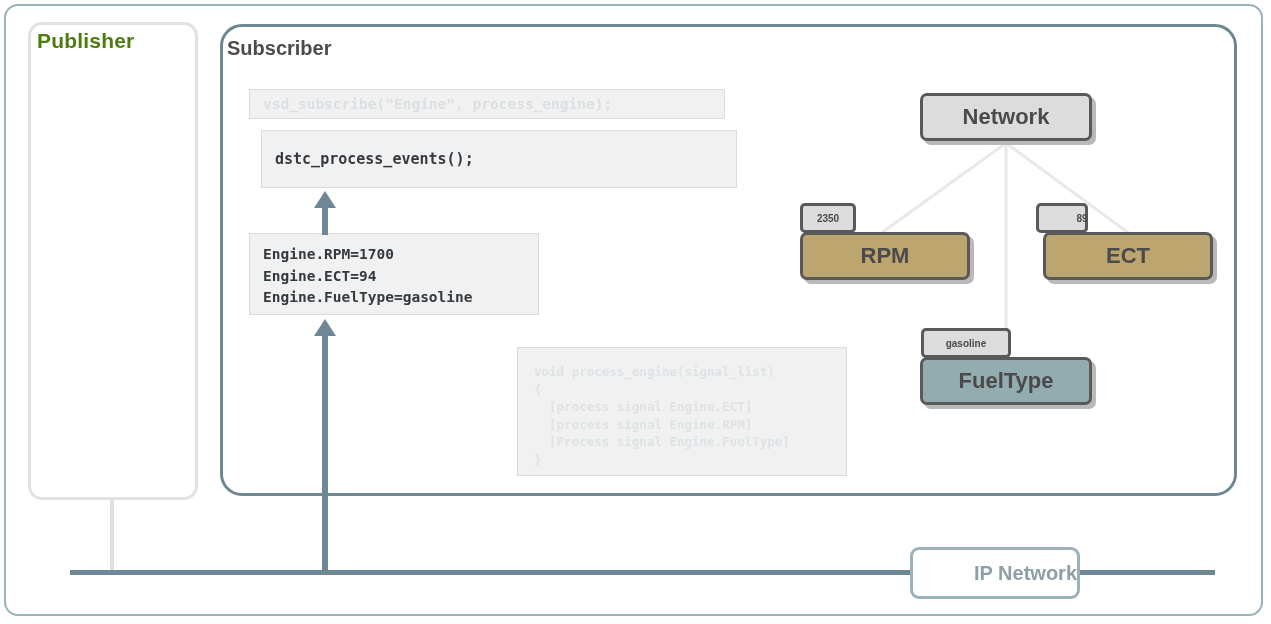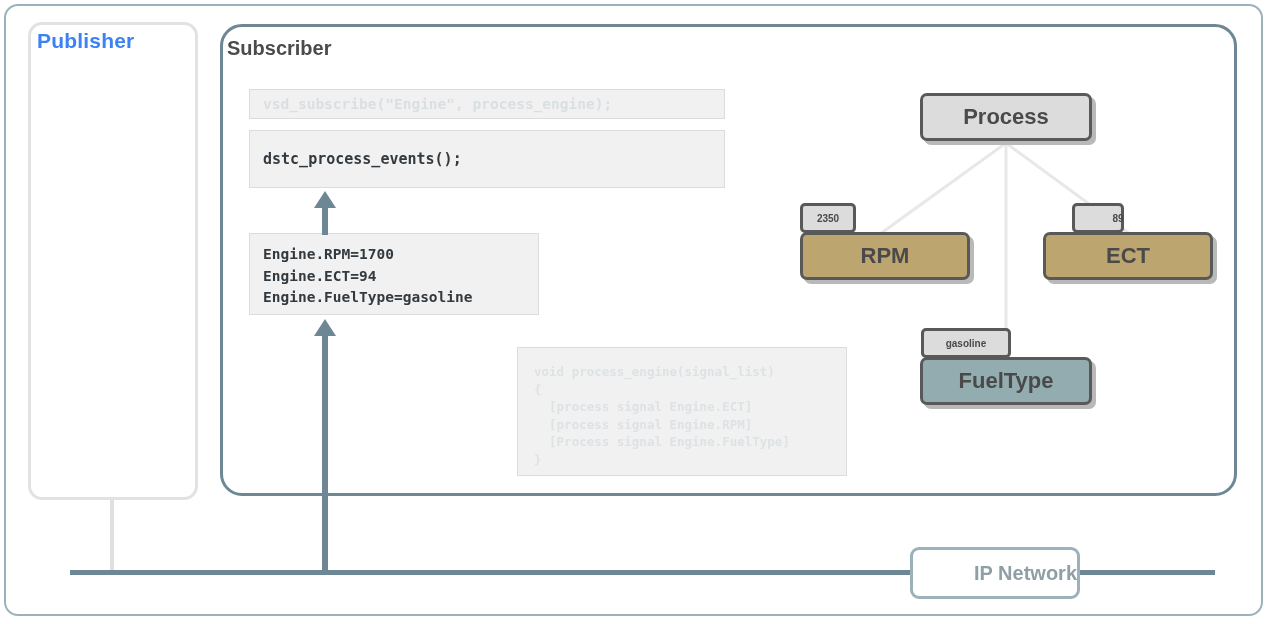--- a/index.html
+++ b/index.html
@@ -39,21 +39,21 @@
     border-radius: 14px;
     box-sizing: border-box;
     background: #ffffff;
   }
   .publisher-label {
     position: absolute;
     left: 37px;
     top: 29px;
     font-size: 21px;
     font-weight: bold;
-    color: #3b82f6;
+    color: #4d7c0f;
     letter-spacing: 0.2px;
   }
   .publisher-stem {
     position: absolute;
     left: 110px;
     top: 500px;
     width: 4px;
     height: 72px;
     background: #e0e0e0;
   }
@@ -93,21 +93,21 @@
     top: 89px;
     width: 476px;
     height: 30px;
     color: #d9dfe2;
     font-size: 14.5px;
     font-weight: bold;
     line-height: 28px;
     padding-left: 13px;
   }
   .code-active {
-    left: 249px;
+    left: 261px;
     top: 130px;
     width: 476px;
     height: 58px;
     color: #333a3f;
     font-size: 15px;
     font-weight: bold;
     line-height: 56px;
     padding-left: 13px;
   }
   .code-signals {
@@ -256,21 +256,21 @@
     background: #bda570; font-size: 22px;
   }
   #shadow-rpm { left: 804px; top: 236px; width: 170px; height: 48px; }
   #tab-rpm { left: 800px; top: 203px; width: 56px; height: 30px; }
 
   #node-ect {
     left: 1043px; top: 232px; width: 170px; height: 48px;
     background: #bda570; font-size: 22px;
   }
   #shadow-ect { left: 1047px; top: 236px; width: 170px; height: 48px; }
-  #tab-ect { left: 1072px; top: 203px; width: 52px; height: 30px; padding-left: 40px; }
+  #tab-ect { left: 1036px; top: 203px; width: 52px; height: 30px; padding-left: 40px; }
 
   #node-fueltype {
     left: 920px; top: 357px; width: 172px; height: 48px;
     background: #93acaf; font-size: 22px;
   }
   #shadow-fueltype { left: 924px; top: 361px; width: 172px; height: 48px; }
   #tab-fuel { left: 921px; top: 328px; width: 90px; height: 30px; }
 </style>
 </head>
 <body>
@@ -315,21 +315,21 @@
 
   <svg class="tree-svg" viewBox="0 0 1271 624">
     <g stroke="#e8e8e8" stroke-width="3" fill="none">
       <line x1="1006" y1="143" x2="880" y2="234"></line>
       <line x1="1006" y1="143" x2="1130" y2="234"></line>
       <line x1="1006" y1="143" x2="1006" y2="358"></line>
     </g>
   </svg>
 
   <div class="node-shadow" id="shadow-engine"></div>
-  <div class="node" id="node-engine">Process</div>
+  <div class="node" id="node-engine">Network</div>
 
   <div class="node-shadow" id="shadow-rpm"></div>
   <div class="tab" id="tab-rpm">2350</div>
   <div class="node" id="node-rpm">RPM</div>
 
   <div class="node-shadow" id="shadow-ect"></div>
   <div class="tab" id="tab-ect">89</div>
   <div class="node" id="node-ect">ECT</div>
 
   <div class="node-shadow" id="shadow-fueltype"></div>

